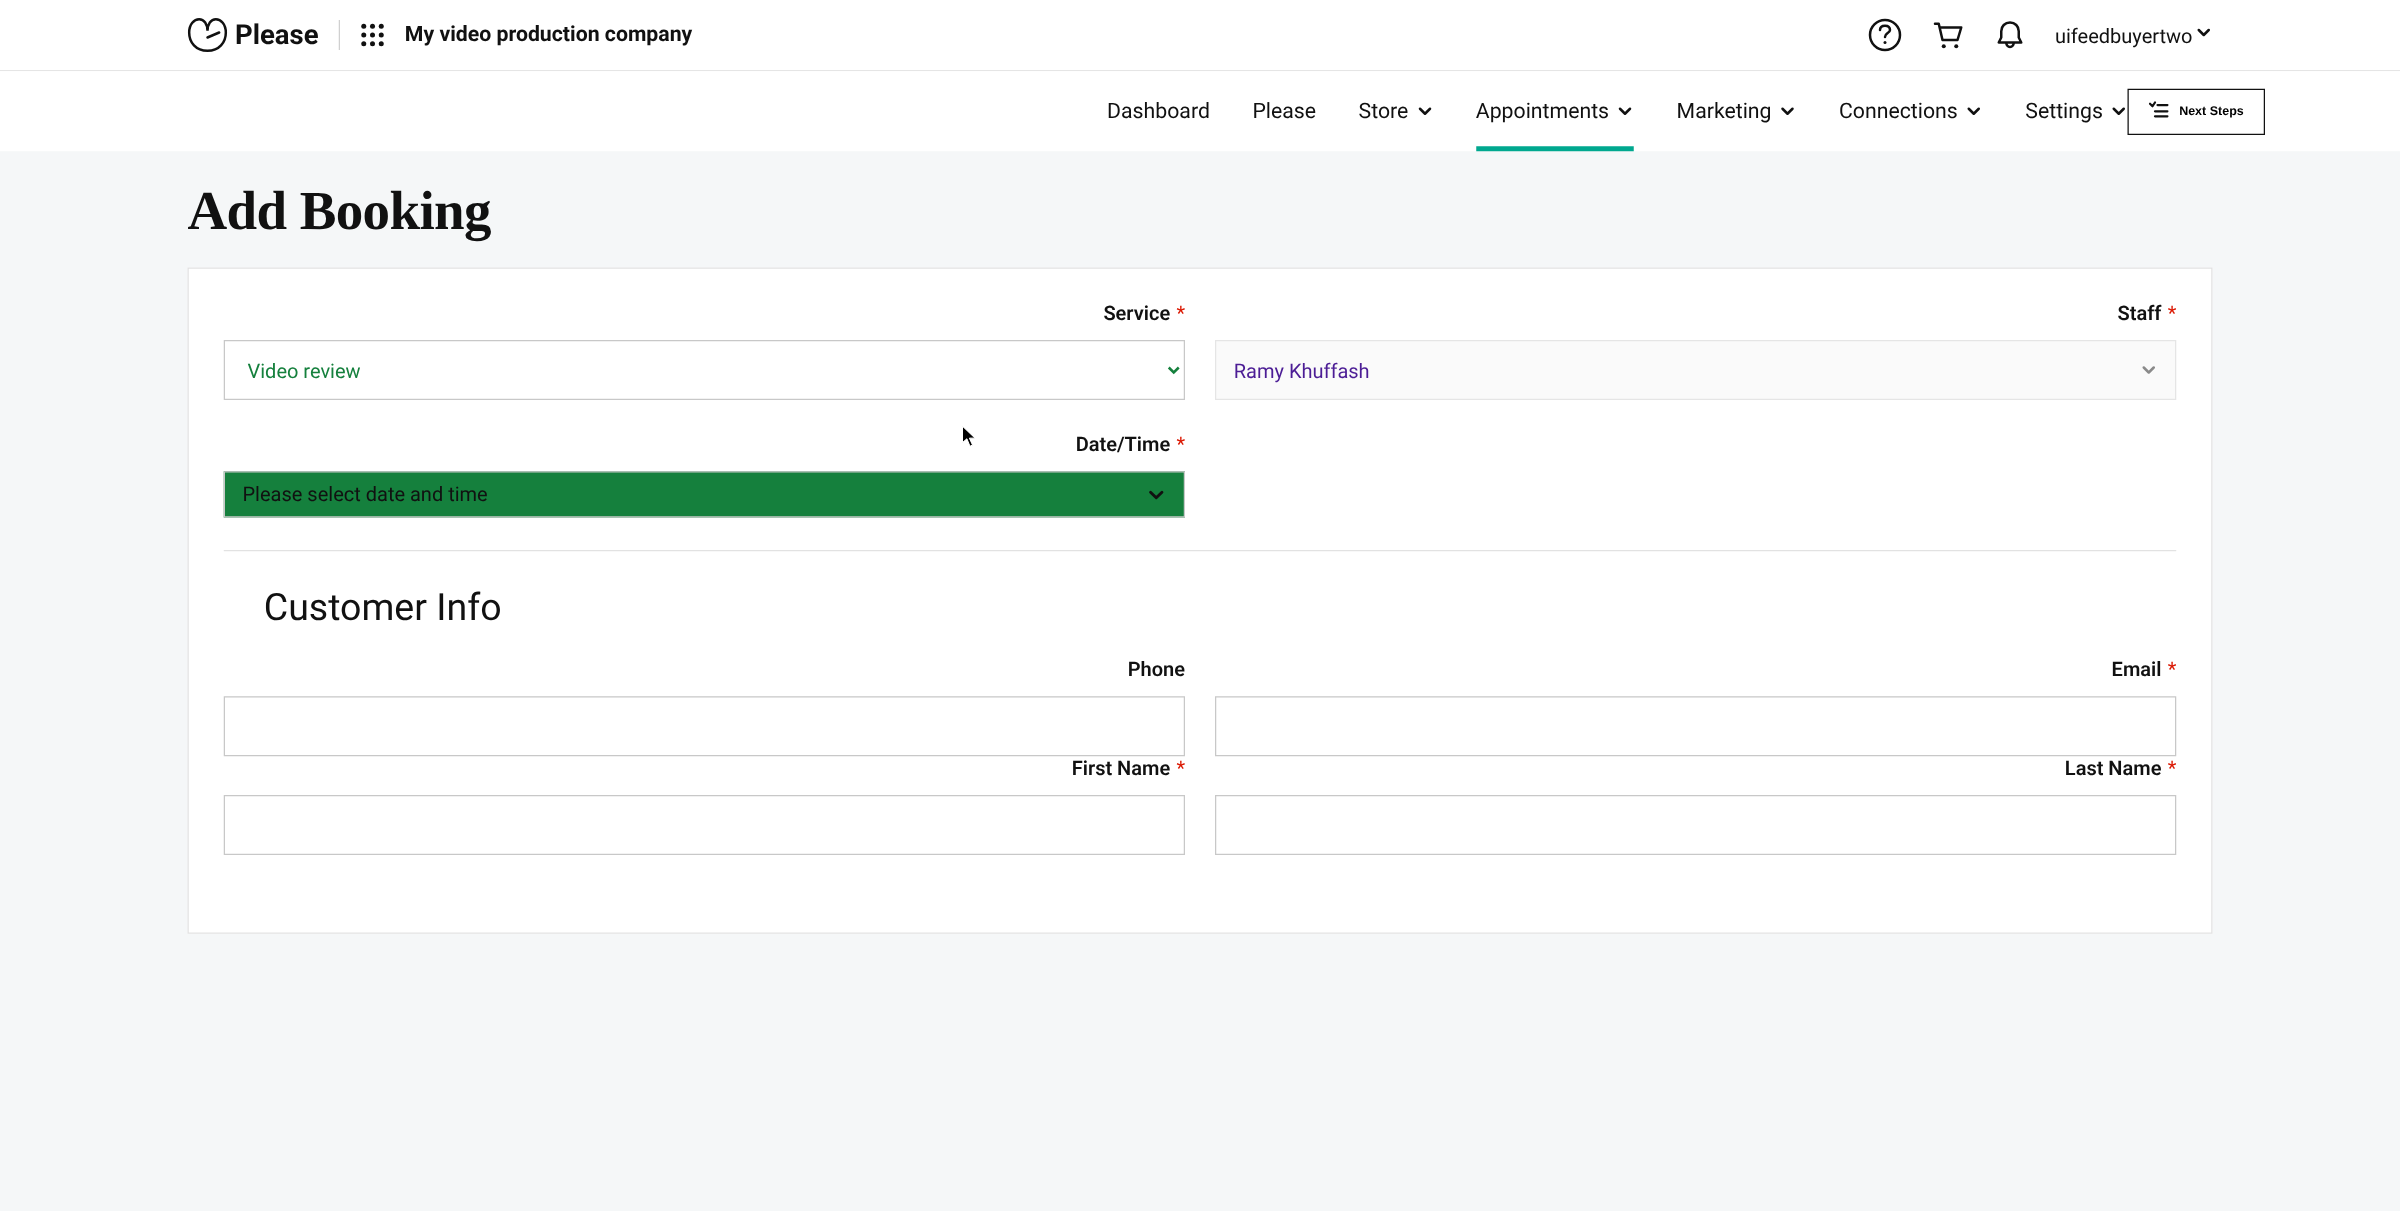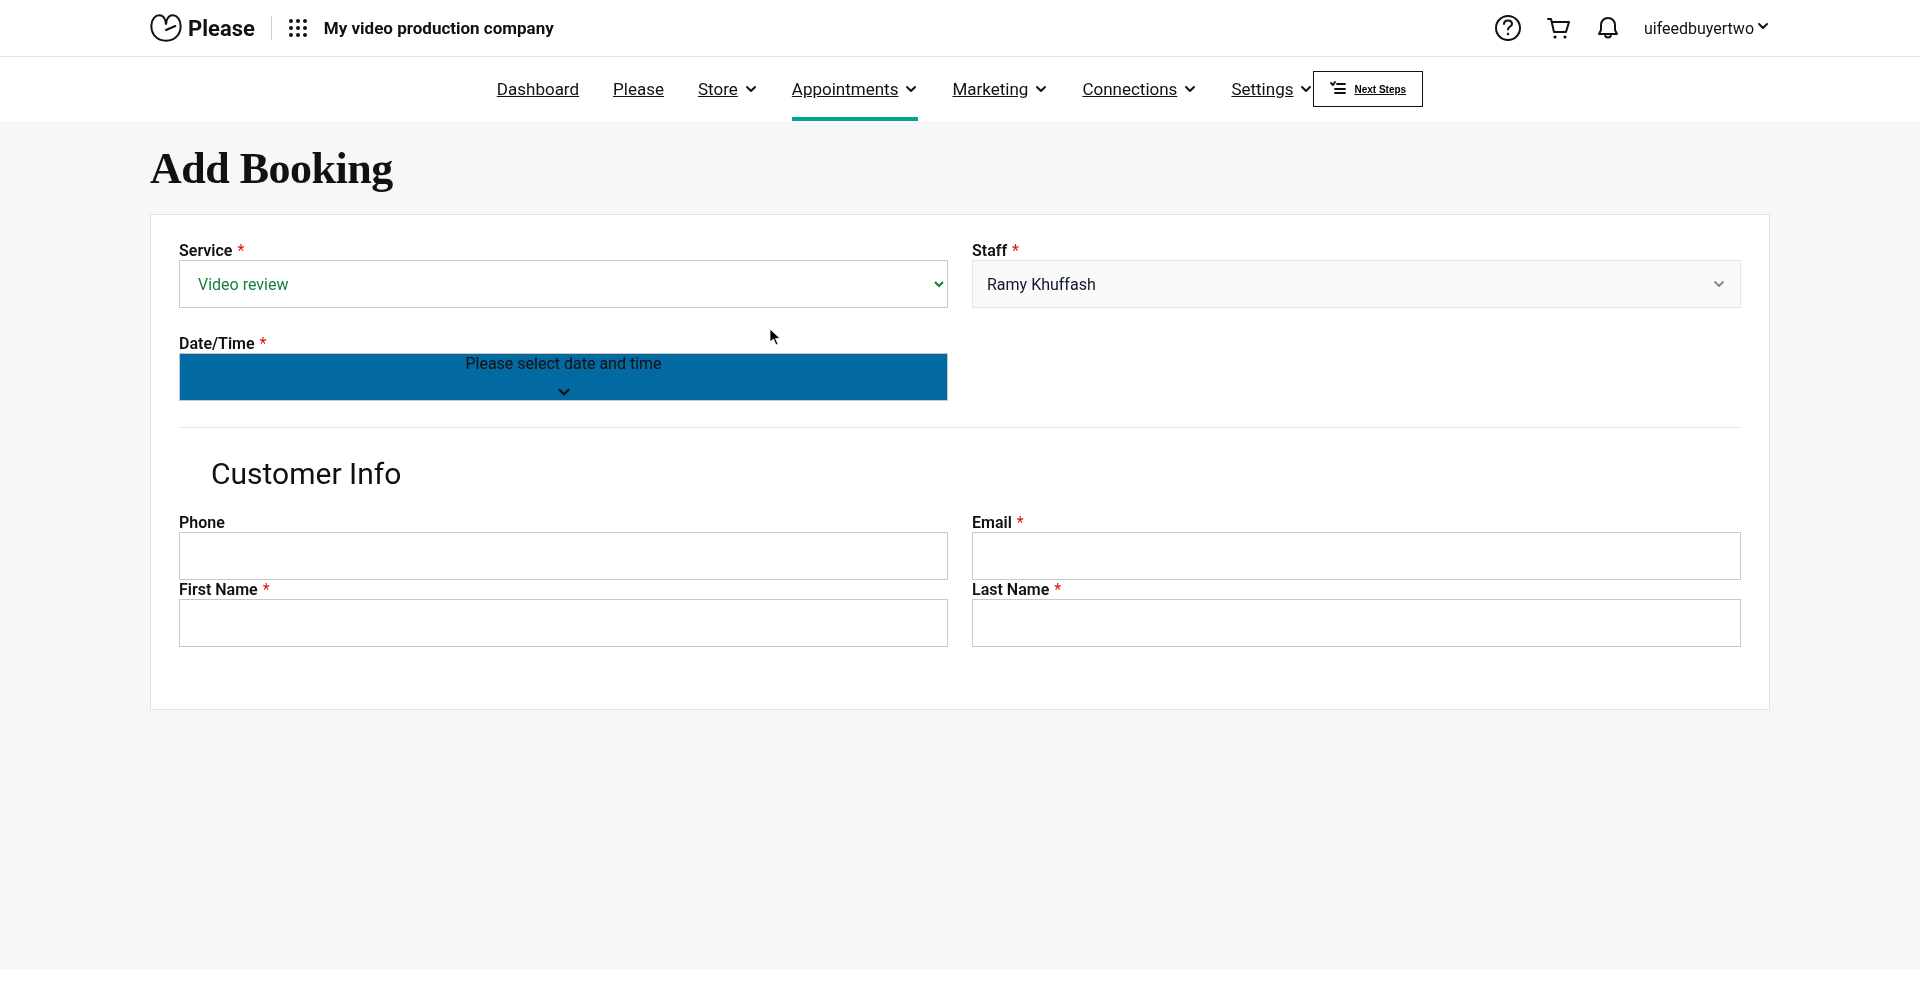--- a/index.html
+++ b/index.html
@@ -72,24 +72,23 @@
   display: flex;
   align-items: flex-start;
   gap: 2px;
   font-size: 16px;
   cursor: pointer;
 }
 
 .navbar {
   display: flex;
   align-items: center;
-  justify-content: center;
-  padding: 0 72px;
-  background: #fff;
-  text-decoration: underline;
+  justify-content: flex-end;
+  padding: 0 108px;
+  background: #fff;
 }
 
 .nav-items {
   display: flex;
   gap: 34px;
 }
 
 .nav-item {
   display: flex;
   align-items: center;
@@ -145,20 +144,22 @@
 .form-row {
   display: flex;
   gap: 24px;
   margin-bottom: 26px;
 }
 
 .form-col {
   flex: 1;
   display: flex;
   flex-direction: column;
+  gap: 12px;
+  align-items: flex-end;
 }
 
 .field-label {
   font-size: 16px;
   font-weight: 600;
 }
 
 .required-star {
   color: #db1802;
   font-weight: 400;
@@ -179,35 +180,34 @@
 .select-disabled {
   width: 100%;
   height: 48px;
   border: 1px solid #e5e5e5;
   padding: 0 14px;
   font-size: 16px;
   background: #fafafa;
   display: flex;
   align-items: center;
   justify-content: space-between;
-  color: #0f172a;
+  color: #4c1d95;
 }
 
 .select-custom {
   width: 100%;
-  height: 48px;
+  height: 37px;
   border: 1px solid #c8c8c8;
   padding: 0 14px;
   font-size: 16px;
-  background: #0369a1;
+  background: #15803d;
   display: flex;
   align-items: center;
   justify-content: space-between;
   cursor: pointer;
-  flex-direction: column;
 }
 
 .text-input {
   width: 100%;
   height: 48px;
   border: 1px solid #c8c8c8;
   padding: 0 14px;
   font-size: 16px;
   background: #fff;
   font-family: inherit;

